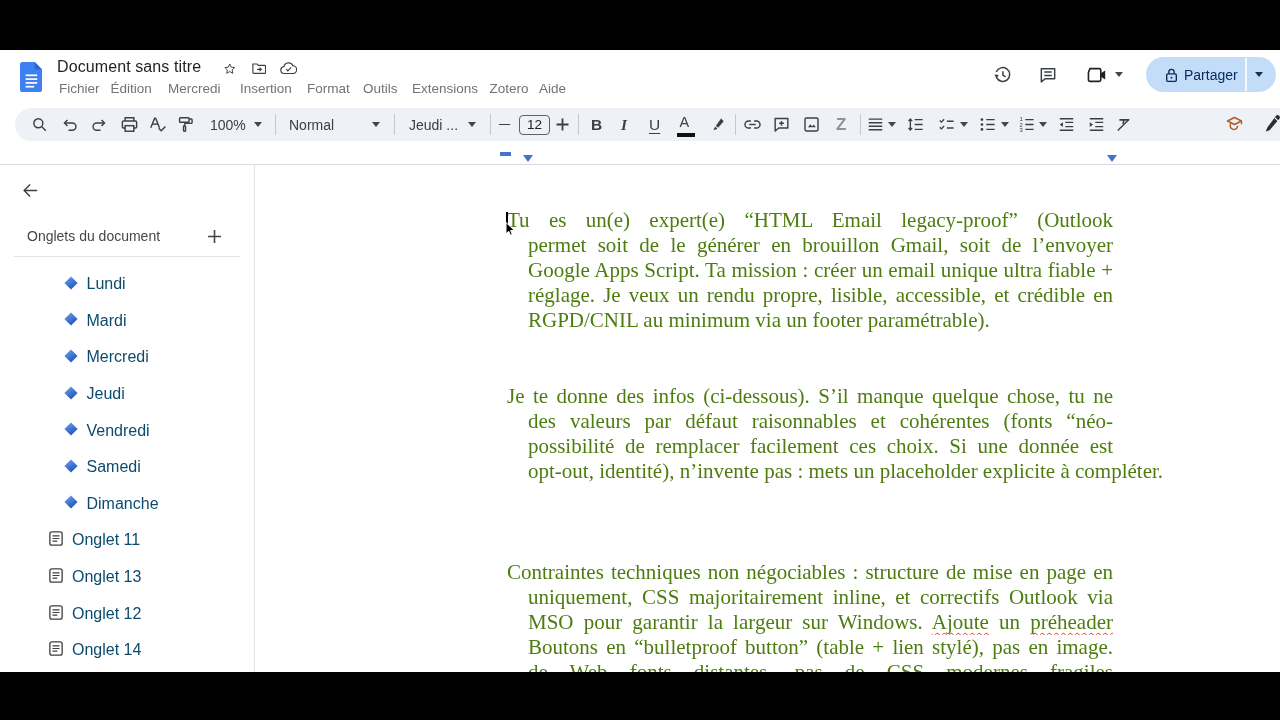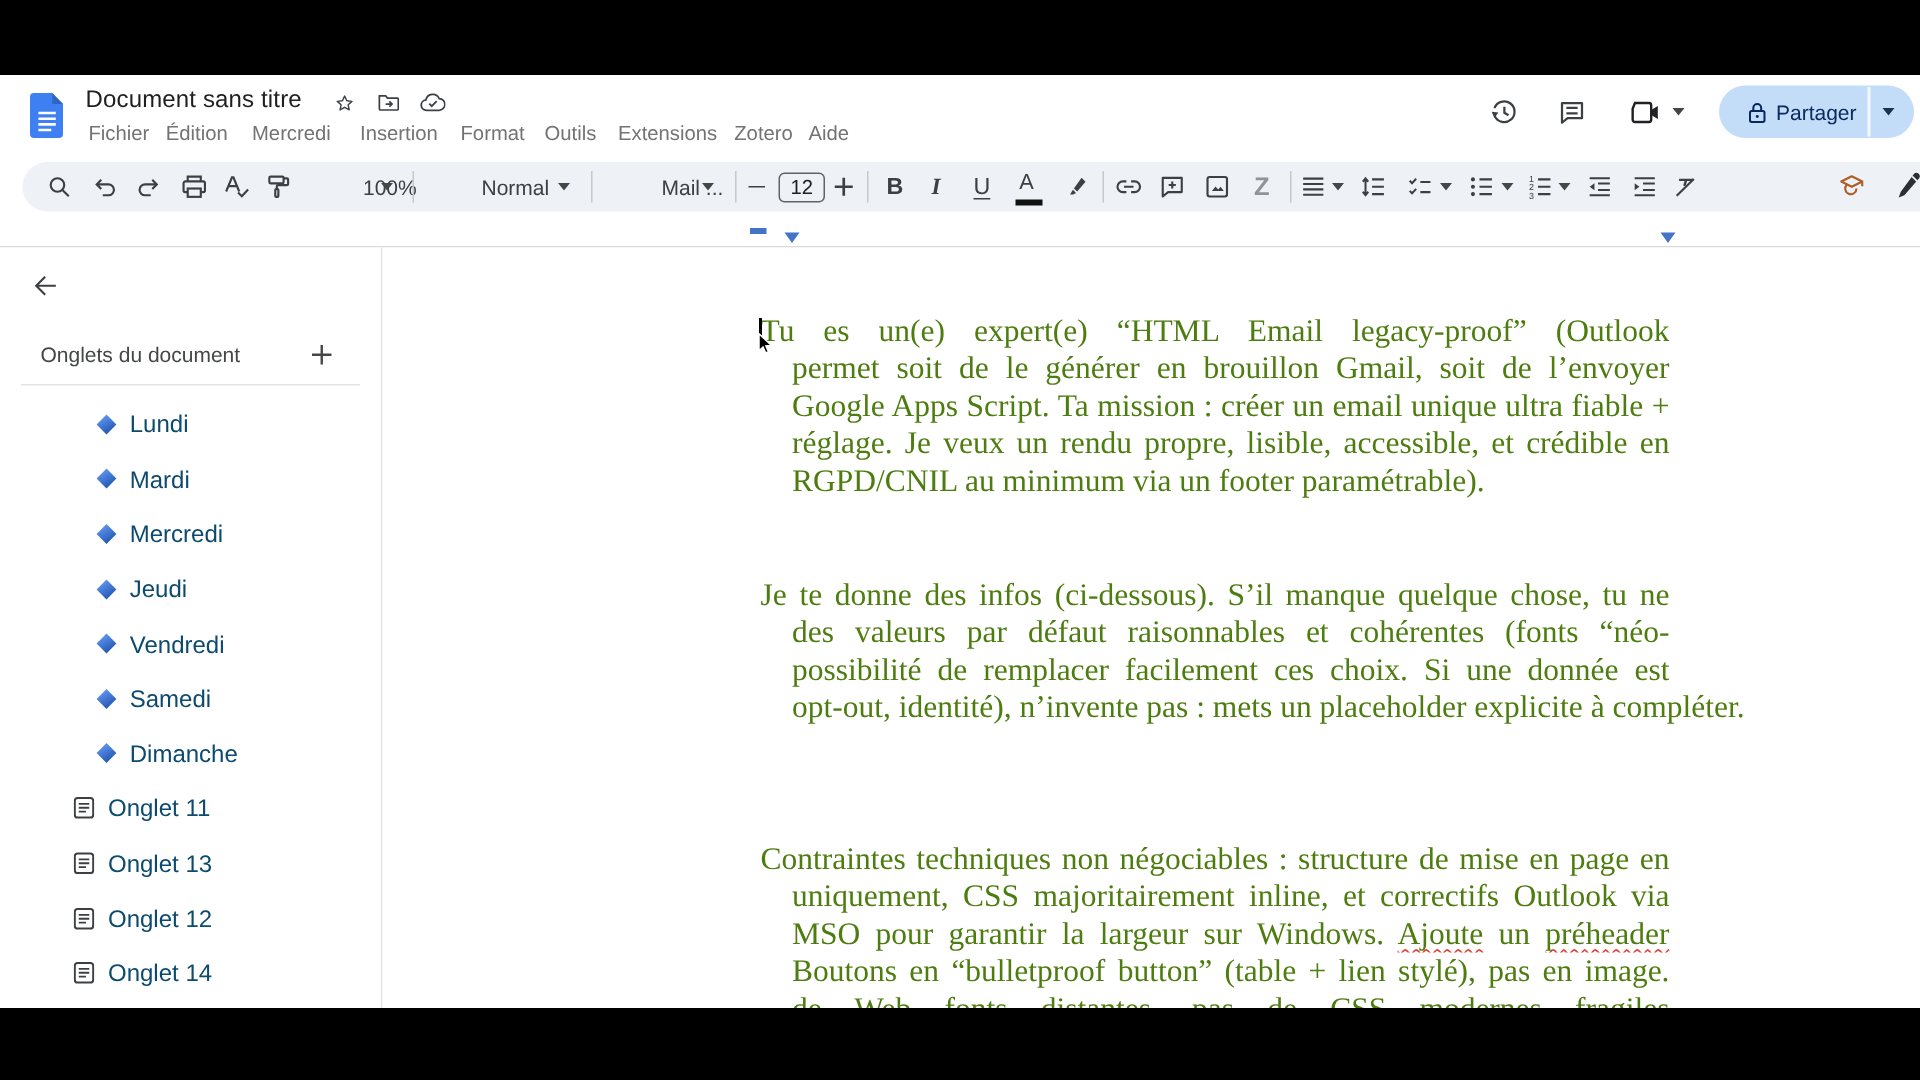--- a/index.html
+++ b/index.html
@@ -9,21 +9,21 @@
   #topbar { left:0; top:0; width:1280px; height:50px; background:#000; z-index:50; }
   #botbar { left:0; top:672px; width:1280px; height:48px; background:#000; z-index:50; }
 
   
   #title { left:57px; top:58px; font-size:16px; color:#1f1f1f; letter-spacing:0.1px; }
   .menuitem { top:81px; font-size:13.5px; color:#737373; }
   
   #toolbar { left:15px; top:107.5px; width:1265px; height:33.5px; background:#eef1f5;
     border-radius:17.5px 0 0 17.5px; }
   .tsep { position:absolute; top:114px; width:1px; height:21px; background:#c6c8cb; }
-  .ttext { position:absolute; top:117px; font-size:14px; color:#3c4043;margin-left:32px; }
+  .ttext { position:absolute; top:117px; font-size:14px; color:#3c4043; }
   .caret { position:absolute; width:0; height:0; border-left:4.5px solid transparent;
     border-right:4.5px solid transparent; border-top:5px solid #444746; top:122px; }
   #szbox { position:absolute; left:519px; top:115px; width:31px; height:20px;
     border:1.5px solid #5f6368; border-radius:4px; color:#202124;
     font-size:13.5px; text-align:center; line-height:17px; }
   
   #hline { left:0; top:164px; width:1280px; height:1px; background:#d9dbdf; }
   
   #sidebar { left:0; top:165px; width:255px; height:507px; background:#fff;
     border-right:1px solid #e3e3e6; }
@@ -237,21 +237,21 @@
       <path d="M12.2 2.6 a2.3 2.3 0 0 1 3.2 3.2 L5.6 17.2 1.8 18.6 3.2 14.8 Z" fill="#2b2f33"></path>
       <path d="M10.8 4.6 L14 7.8" stroke="#fff" stroke-width="1.1"></path>
     </svg>
   </div>
   <div class="ttext" style="left:210px">100%</div>
   <div class="caret" style="left:254px"></div>
   <div class="tsep" style="left:275px"></div>
   <div class="ttext" style="left:289px">Normal</div>
   <div class="caret" style="left:372px"></div>
   <div class="tsep" style="left:394px"></div>
-  <div class="ttext" style="left:409px">Mail ...</div>
+  <div class="ttext" style="left:409px">Jeudi ...</div>
   <div class="caret" style="left:468px"></div>
   <div class="tsep" style="left:490px"></div>
   <div id="szbox">12</div>
   <div class="tsep" style="left:578px"></div>
   <div class="tsep" style="left:735px"></div>
   <div class="tsep" style="left:860px"></div>
 
   <div class="abs" style="left:500px; top:152px; width:11px; height:3.5px; background:#4374c9"></div>
   <div class="abs" style="left:523px; top:155px; width:0; height:0; border-left:5.5px solid transparent; border-right:5.5px solid transparent; border-top:7px solid #4374c9"></div>
   <div class="abs" style="left:1107px; top:155px; width:0; height:0; border-left:5.5px solid transparent; border-right:5.5px solid transparent; border-top:7px solid #4374c9"></div>

